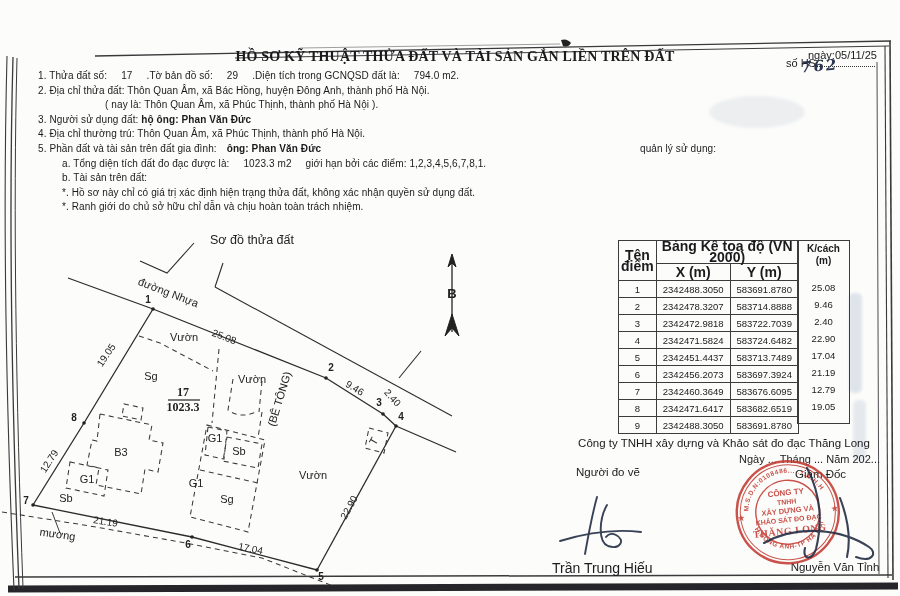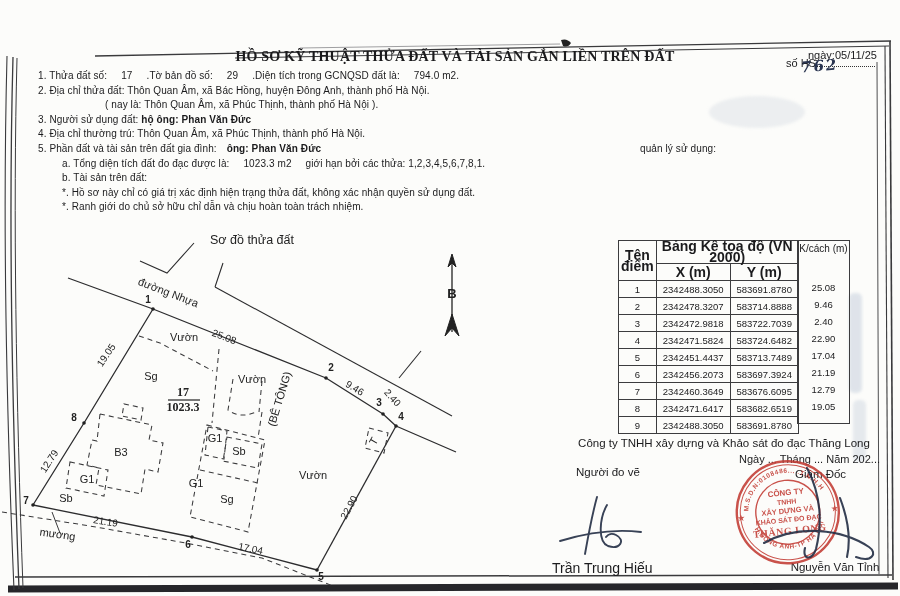--- a/index.html
+++ b/index.html
@@ -23,21 +23,21 @@
   
   .coords{position:absolute;left:618px;top:240px;width:232px;height:186px}
   .coords table{border-collapse:collapse;font-size:9.5px}
   .coords th,.coords td{border:1px solid #3c3c3e;padding:0 2px;text-align:center;
                         box-sizing:border-box;height:17px}
   .coords thead th{font-size:14px;font-weight:bold;line-height:11px}
   .coords .r1 th{height:14px}
   .col-pt{width:32px}.col-x{width:74px}.col-y{width:68px}
   .distbox{position:absolute;left:179px;top:0;width:53px;height:184px;
            border:1.3px solid #3c3c3e;box-sizing:border-box}
-  .disthead{font-size:10px;font-weight:normal;text-align:center;padding-top:2px;line-height:12px}
+  .disthead{font-size:10px;font-weight:bold;text-align:center;padding-top:2px;line-height:12px}
   .distv{position:absolute;width:100%;text-align:center;font-size:9.5px}
   
   text{fill:#222}
   .sk-lbl{font:11px "Liberation Sans",sans-serif;text-anchor:middle}
   .sk-dim{font:10px "Liberation Sans",sans-serif;text-anchor:middle}
   .sk-vtx{font:bold 10px "Liberation Sans",sans-serif;text-anchor:middle}
   .sk-title{font:12.5px "Liberation Sans",sans-serif;text-anchor:middle}
   .sk-road{font:11px "Liberation Sans",sans-serif;text-anchor:middle}
   .sk-north{font:bold 13px "Liberation Sans",sans-serif;text-anchor:middle}
   .sk-frac{font:bold 12px "Liberation Serif",serif;text-anchor:middle}
@@ -103,21 +103,21 @@
 <div class="ln" style="top:99px;left:105px">( nay là: Thôn Quan Âm, xã Phúc Thịnh, thành phố Hà Nội ).</div>
 <div class="ln" style="top:114px">
   <span>3. Người sử dụng đất:</span> <span class="b">hộ ông: Phan Văn Đức</span>
 </div>
 <div class="ln" style="top:128px">4. Địa chỉ thường trú: Thôn Quan Âm, xã Phúc Thịnh, thành phố Hà Nội.</div>
 <div class="ln" style="top:143px">
   <span>5. Phần đất và tài sản trên đất gia đình:</span><span class="g10"></span><span class="b">ông: Phan Văn Đức</span>
 </div>
 <div class="ln" style="top:143px;left:640px">quản lý sử dụng:</div>
 <div class="ln" style="top:158px;left:62px">
-  <span>a. Tổng diện tích đất đo đạc được là:</span><span class="g14"></span><span>1023.3 m2</span><span class="g14"></span><span>giới hạn bởi các thửa: 1,2,3,4,5,6,7,8,1.</span>
+  <span>a. Tổng diện tích đất đo đạc được là:</span><span class="g14"></span><span>1023.3 m2</span><span class="g14"></span><span>giới hạn bởi các điểm: 1,2,3,4,5,6,7,8,1.</span>
 </div>
 <div class="ln" style="top:172px;left:62px">b. Tài sản trên đất:</div>
 <div class="ln" style="top:187px;left:62px">*. Hồ sơ này chỉ có giá trị xác định hiện trạng thửa đất, không xác nhận quyền sử dụng đất.</div>
 <div class="ln" style="top:201px;left:62px">*. Ranh giới do chủ sở hữu chỉ dẫn và chịu hoàn toàn trách nhiệm.</div>
 
 <svg id="sk" class="layer" viewBox="0 0 900 596">
   <g stroke="#2c2c2e" stroke-width="1.3" fill="none" stroke-linejoin="round">
     <path d="M68,278 L153,309 L326,378 L383,414 L396,426 L456,452"></path>
     <path d="M153,309 L84,423 L33,505"></path>
     <path d="M33,505 L192,537 L317,570"></path>

